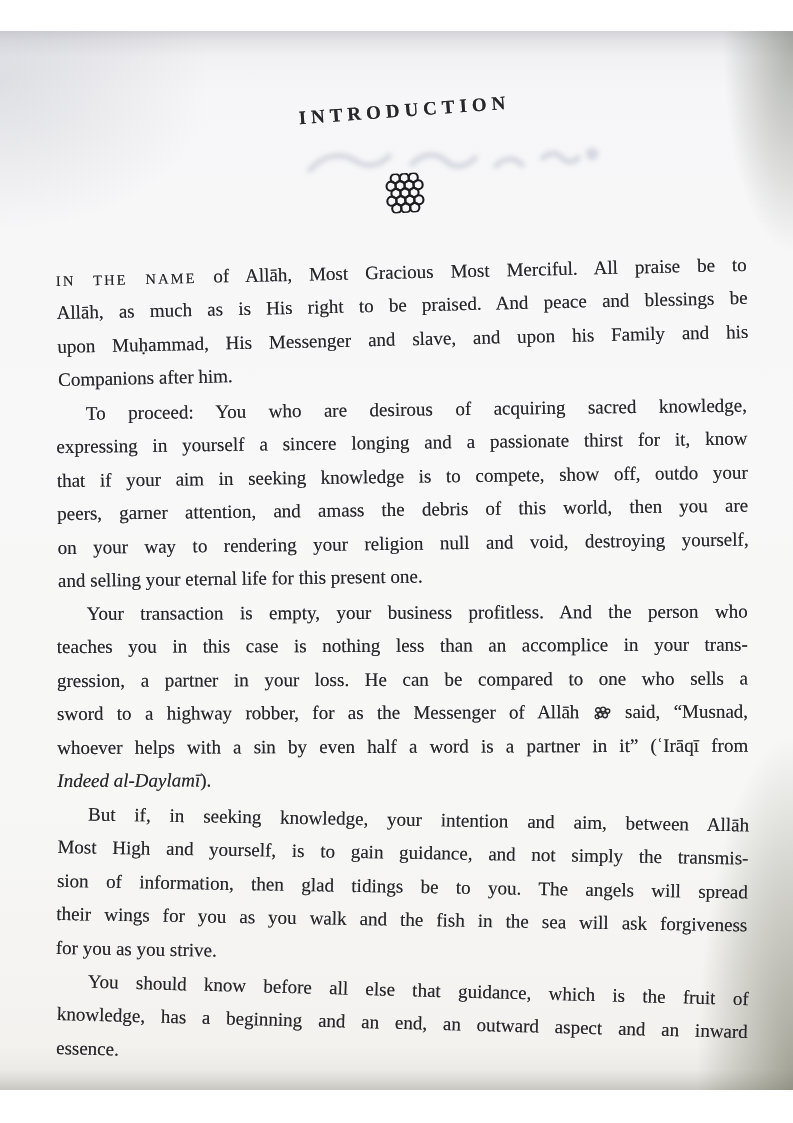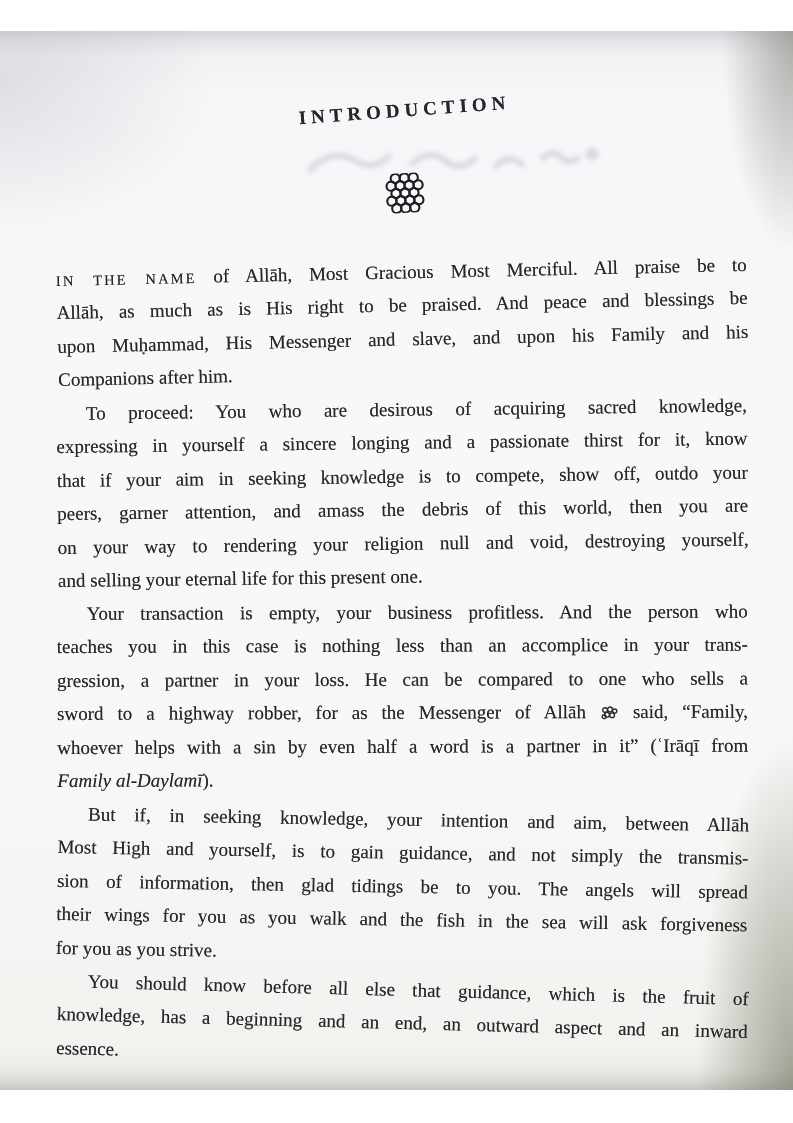--- a/index.html
+++ b/index.html
@@ -126,24 +126,24 @@
       <svg class="honorific" viewBox="0 0 17 14" aria-hidden="true">
           <g fill="none" stroke="#2a2a2e" stroke-width="1.4">
             <circle cx="4" cy="4" r="2.4"></circle>
             <circle cx="9" cy="3.4" r="2.4"></circle>
             <circle cx="13.6" cy="5" r="2.1"></circle>
             <circle cx="6" cy="8.6" r="2.4"></circle>
             <circle cx="11" cy="9.2" r="2.4"></circle>
             <circle cx="3" cy="10.6" r="1.9"></circle>
           </g>
         </svg>
-      <span>said, “Family,</span>
+      <span>said, “Musnad,</span>
     </div>
     <div class="line">whoever helps with a sin by even half a word is a partner in it” (ʿIrāqī from</div>
-    <div class="line end"><span class="it">Family al-Daylamī</span><span>).</span></div>
+    <div class="line end"><span class="it">Indeed al-Daylamī</span><span>).</span></div>
   </div>
 
   <div class="para rot-d">
     <div class="line ind">But if, in seeking knowledge, your intention and aim, between Allāh</div>
     <div class="line">Most High and yourself, is to gain guidance, and not simply the transmis-</div>
     <div class="line">sion of information, then glad tidings be to you. The angels will spread</div>
     <div class="line">their wings for you as you walk and the fish in the sea will ask forgiveness</div>
     <div class="line end">for you as you strive.</div>
   </div>
 

